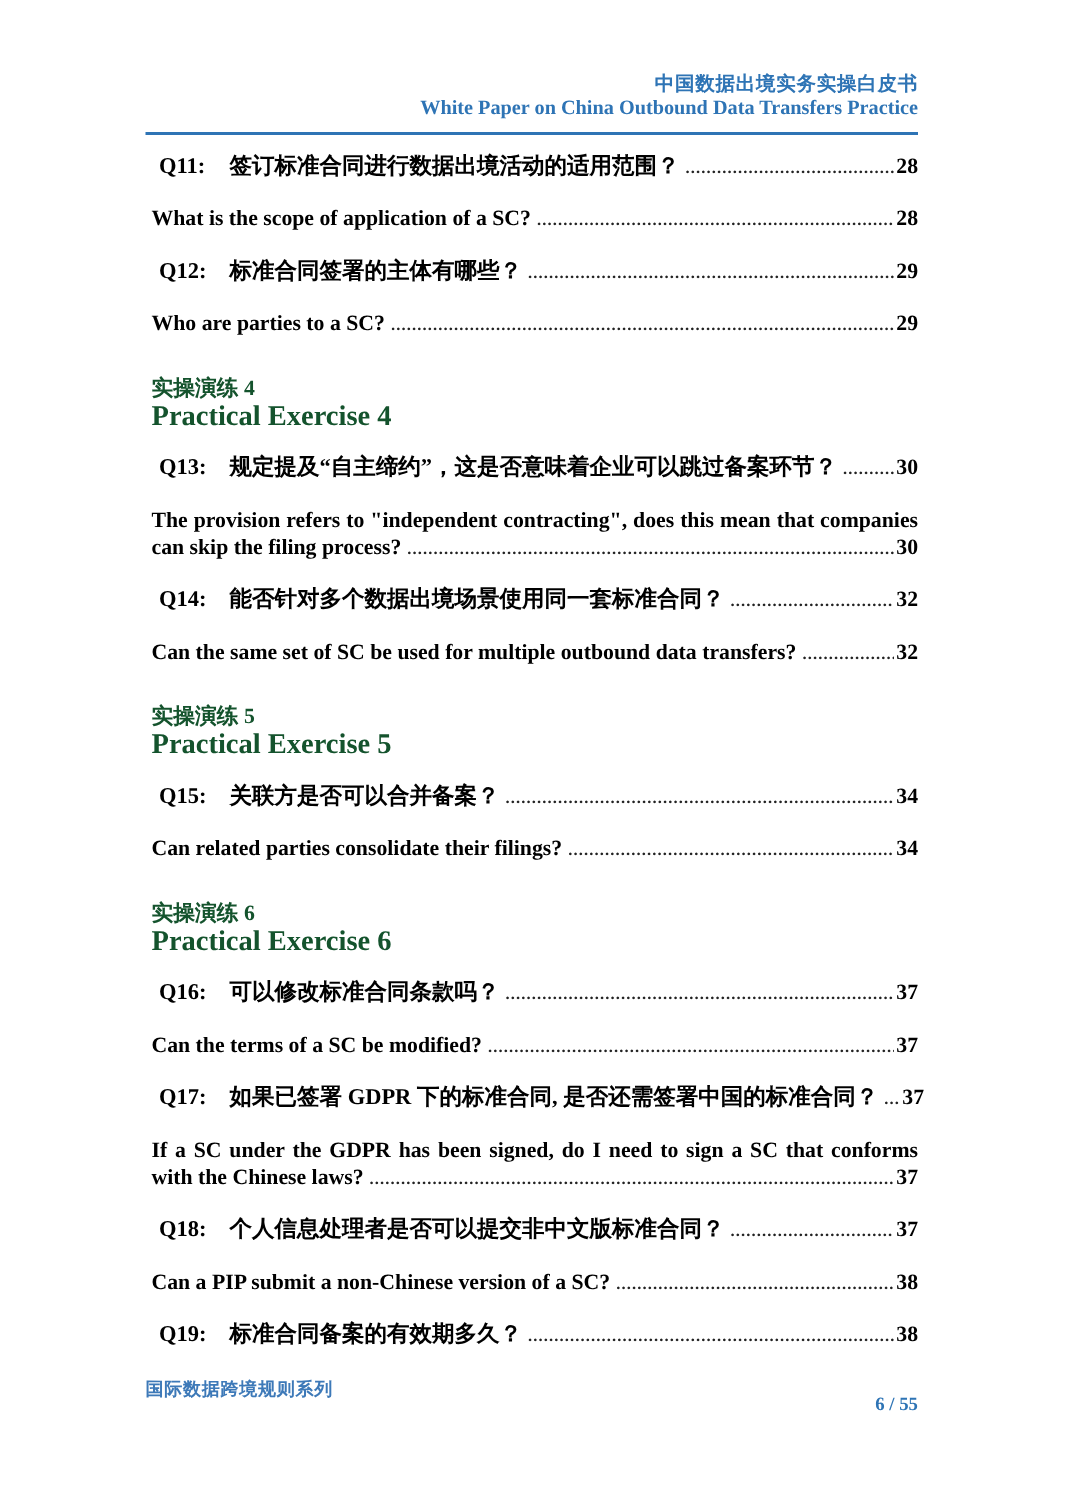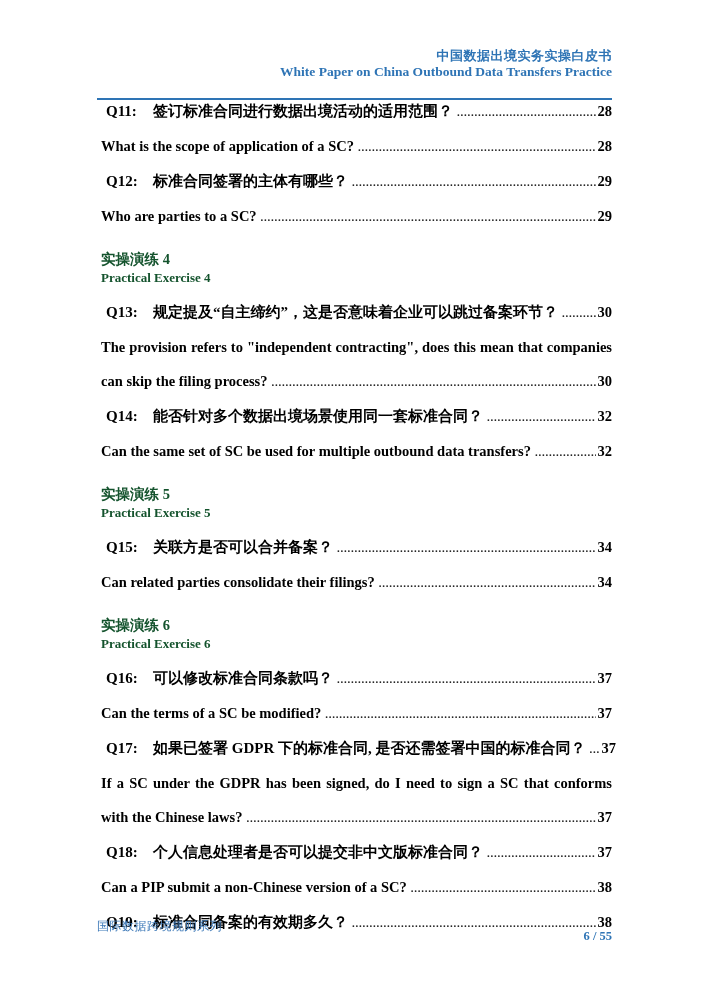--- a/index.html
+++ b/index.html
@@ -12,21 +12,21 @@
   }
   .page { position: relative; width: 710px; height: 1004px; background: #fff; }
 
   
   .header {
     position: absolute; top: 48px; left: 97px; right: 98px;
     text-align: right;
     color: #2e74b5;
     font-weight: bold;
     border-bottom: 2px solid #2e74b5;
-    padding-bottom: 18px;
+    padding-bottom: 8px;
   }
   .header .h-zh { font-size: 13px; line-height: 16px; letter-spacing: 0.5px; }
   .header .h-en { font-size: 13.5px; line-height: 16px; }
 
   
   .toc {
     position: absolute; top: 86px; left: 101px; right: 98px;
     font-weight: bold;
   }
   .row {
@@ -46,32 +46,32 @@
     content: ". . . . . . . . . . . . . . . . . . . . . . . . . . . . . . . . . . . . . . . . . . . . . . . . . . . . . . . . . . . . . . . . . . . . . . . . . . . . . . . . . . . . . . . . . . . . . . . . . . . . . . . . . . . . . . . . . . . . . .";
     font-size: 11px; letter-spacing: -1px; color: #222;
   }
   .pagenum { flex: 0 0 auto; font-size: 14.5px; }
 
   .pre-line {
     margin-top: 16px;
     font-size: 14.5px; line-height: 19px;
     text-align: justify; text-align-last: justify;
   }
-  .pre-line + .row { margin-top: 16px; }
+  .pre-line + .row { margin-top: 0; }
 
   .section { margin-top: 23px; color: #14532d; }
   .section .s-zh { font-size: 14.5px; line-height: 20px; }
-  .section .s-en { font-size: 13px; line-height: 18px; }
+  .section .s-en { font-size: 19px; line-height: 18px; }
 
   
   .footer {
     position: absolute; top: 918px; left: 97px; right: 98px;
     color: #3d79b8;
   }
-  .footer .f-zh { font-size: 12px; font-weight: normal; line-height: 17px; letter-spacing: 0.5px; }
+  .footer .f-zh { font-size: 12px; font-weight: bold; line-height: 17px; letter-spacing: 0.5px; }
   .footer .f-en { font-size: 13px; font-weight: normal; line-height: 18px; letter-spacing: 0.4px; }
   .footer .f-page {
     position: absolute; right: 0; top: 11px;
     font-size: 12.5px; font-weight: bold; color: #2e74b5;
   }
 </style>
 </head>
 <body>
 
 <div class="page">

